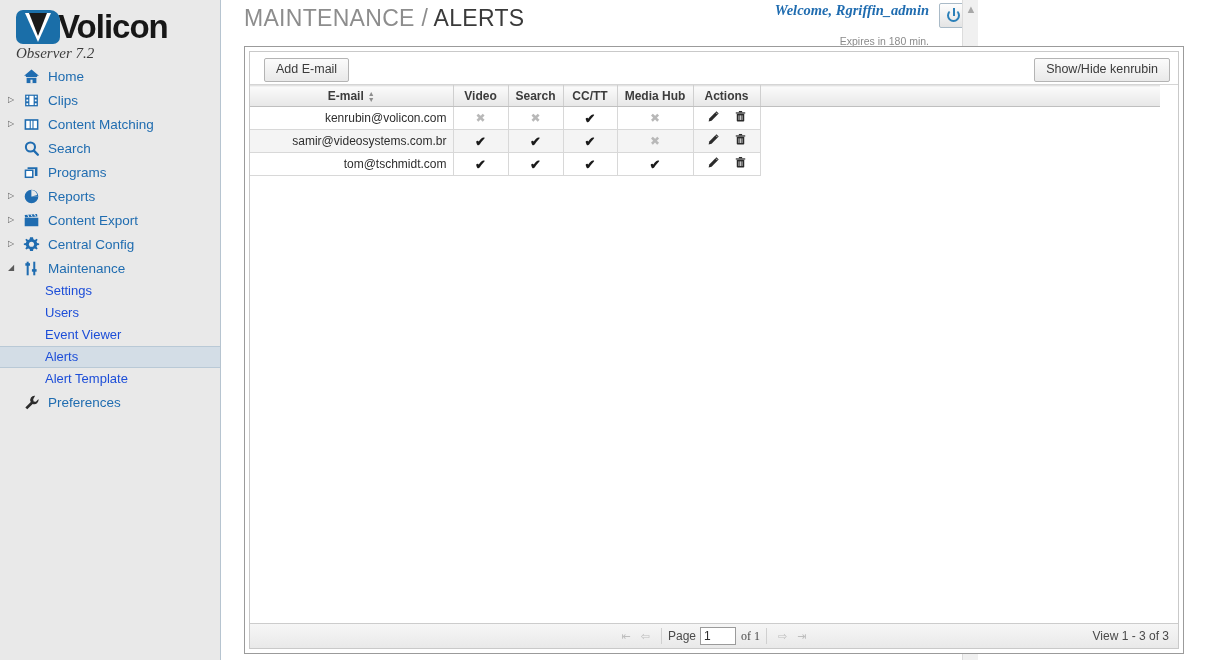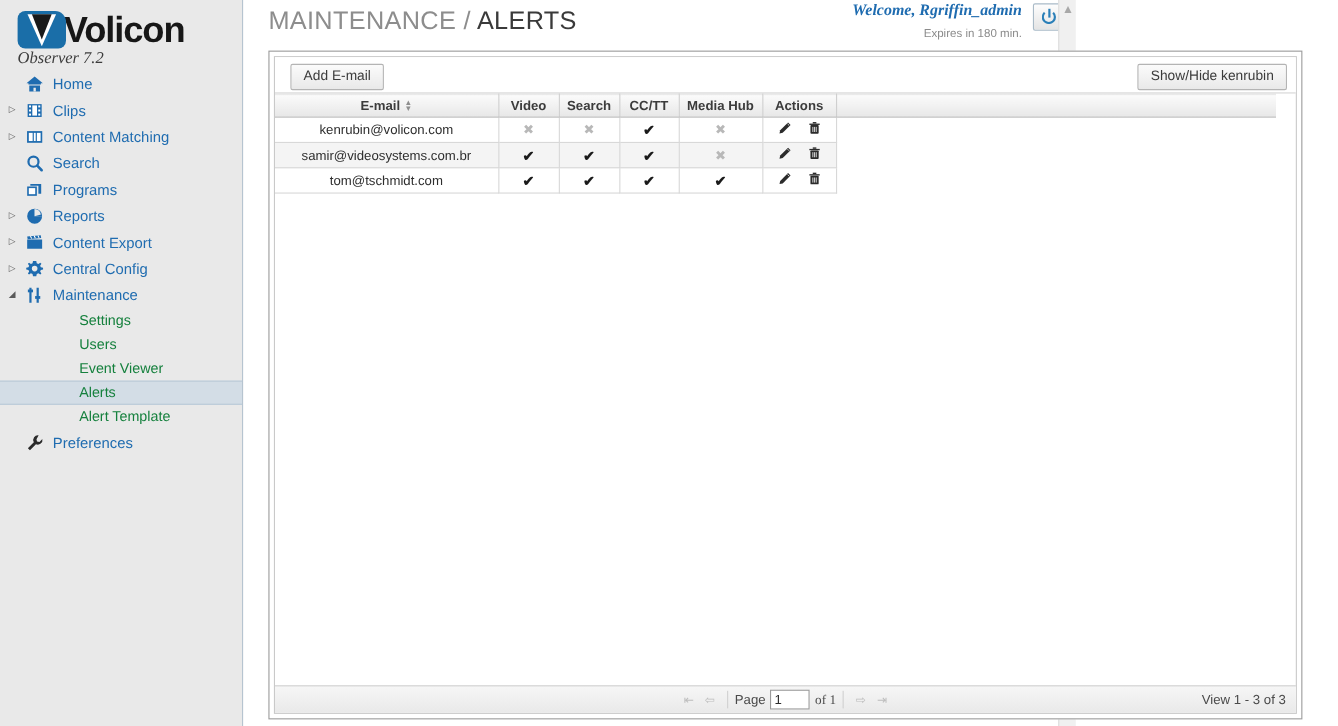--- a/index.html
+++ b/index.html
@@ -68,22 +68,22 @@
   .nav-item .tri.none { visibility: hidden; }
   .nav-icon {
     flex: 0 0 22px; width: 22px; height: 18px;
     display: flex; align-items: center; justify-content: center;
     margin-right: 6px;
   }
   .nav-label { white-space: nowrap; }
 
   .sub-item {
     height: 22px; line-height: 22px;
-    padding-left: 72px;
-    color: #15803d; font-size: 13px;
+    padding-left: 45px;
+    color: #1d4ed8; font-size: 13px;
     cursor: pointer;
   }
   .sub-item.active {
     background: #d3dde6;
     border-top: 1px solid #b9c9d6;
     border-bottom: 1px solid #b9c9d6;
     height: 22px; line-height: 20px;
   }
 
   
@@ -93,21 +93,21 @@
     font-size: 23px; color: #8d8d8d; font-weight: normal;
     letter-spacing: .3px;
   }
   #page-title .cur { color: #3a3a3a; }
   #welcome-block { position: absolute; right: 49px; top: 2px; text-align: right; }
   #welcome-text {
     font-family: "Liberation Serif", serif;
     font-style: italic; font-weight: bold;
     font-size: 14.5px; color: #1f6cb0;
   }
-  #expires-text { font-size: 10.5px; color: #8b8b8b; margin-top: 6px; }
+  #expires-text { font-size: 10.5px; color: #8b8b8b; margin-top: 16px; }
   #power-btn {
     position: absolute; right: 10px; top: 3px;
     width: 29px; height: 25px;
     background: linear-gradient(#fdfdfd, #e4e4e4);
     border: 1px solid #a9bac7; border-radius: 2px;
     display: flex; align-items: center; justify-content: center;
     cursor: pointer;
   }
   .pwr {
     width: 13px; height: 13px; border: 2px solid #2a7fb8;
@@ -177,21 +177,21 @@
   table.grid thead th.filler {
     border-right: none; width: 400px;
   }
   table.grid tbody td {
     border-right: 1px solid #d8d8d8;
     border-bottom: 1px solid #d8d8d8;
     height: 23px; padding: 0 6px;
     color: #2e2e2e; font-size: 12px;
     text-align: center;
   }
-  table.grid tbody td.email-cell { text-align: center; padding-left: 6px; }
+  table.grid tbody td.email-cell { text-align: right; padding-left: 6px; }
   table.grid tbody td.filler { border-right: none; border-bottom: none; }
   table.grid tbody tr.alt td { background: #f4f4f4; }
   table.grid tbody tr.alt td.filler { background: #ffffff; }
 
   .mark-yes { color: #1a1a1a; font-size: 13px; font-weight: bold; }
   .mark-no  { color: #b8b8b8; font-size: 12px; }
 
   .sort-ind {
     display: inline-block; margin-left: 4px;
     font-size: 7px; line-height: 6px; color: #8e8e8e;

